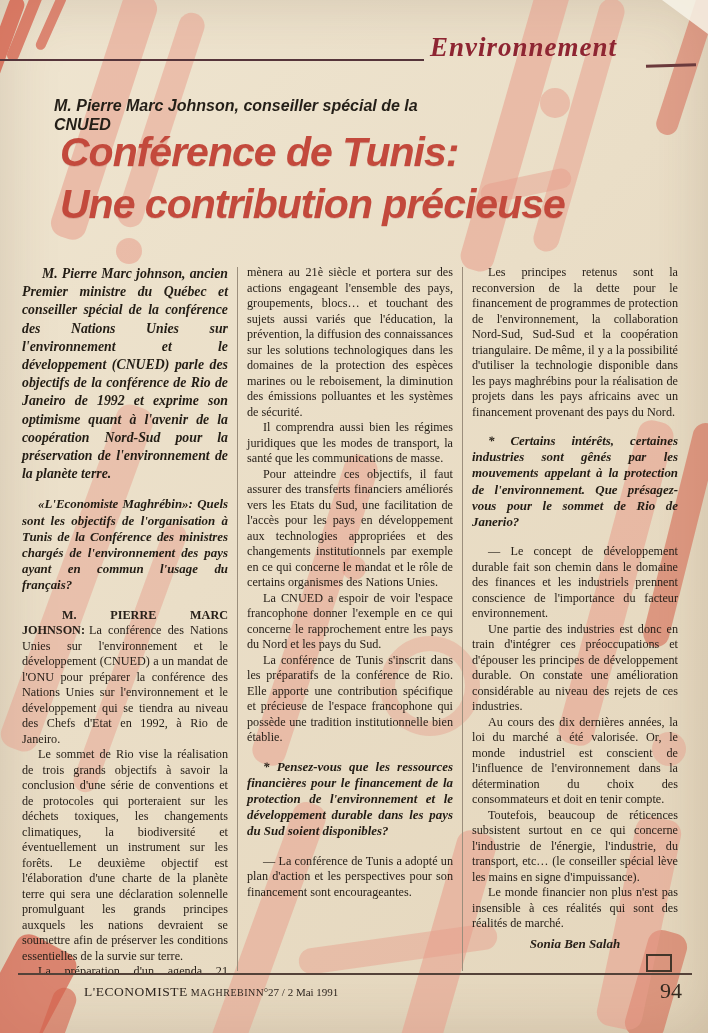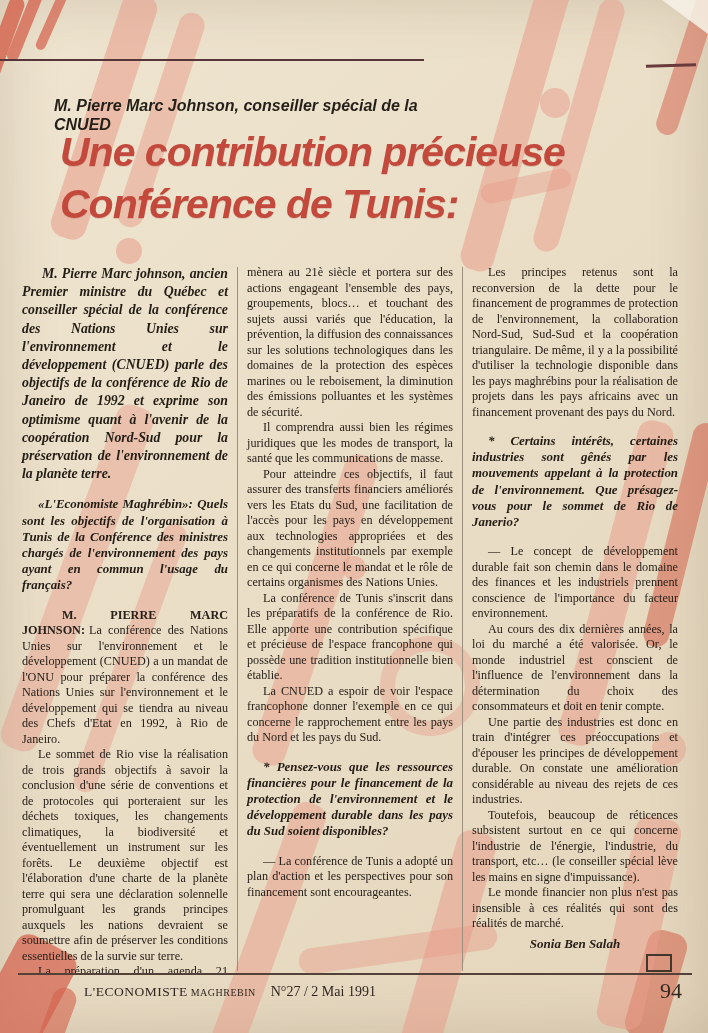--- a/index.html
+++ b/index.html
@@ -65,21 +65,21 @@
     border:2px solid #43362a;background:transparent;
   }
   
   .footer-rule{position:absolute;top:973px;left:18px;width:674px;height:2px;background:#544239;}
   .footer{
     position:absolute;top:982px;left:84px;color:#2e2620;
     font-family:"Liberation Serif",serif;white-space:nowrap;
   }
   .footer .brand{font-size:13.5px;letter-spacing:.5px;}
   .footer .brand-suffix{font-size:10px;letter-spacing:.5px;margin-left:3px;}
-  .footer .issue{font-size:14px;margin-left:15px;}
+  .footer .issue{font-size:11px;margin-left:0;}
   .page-number{
     position:absolute;top:978px;right:26px;
     font:400 22px "Liberation Serif",serif;color:#33291f;
   }
   
   .scan-corner{
     position:absolute;top:0;right:0;width:0;height:0;
     border-left:46px solid transparent;border-top:34px solid #f7f3e8;
     opacity:.85;
   }
@@ -112,59 +112,60 @@
       <div class="wm" style="left: 598px; top: 416px; width: 36px; height: 334px; transform: rotate(15deg); opacity: 0.55; background: rgb(231, 156, 138); border-radius: 14px;"></div>
       <div class="wm" style="left: 380px; top: 636px; width: 70px; height: 70px; transform: rotate(0deg); opacity: 0.4; border: 15px solid rgb(231, 156, 138); border-radius: 50%; background: transparent;"></div>
       <div class="wm" style="left: 252px; top: 796px; width: 34px; height: 262px; transform: rotate(20deg); opacity: 0.5; background: rgb(231, 156, 138); border-radius: 14px;"></div>
       <div class="wm" style="left: 428px; top: 828px; width: 40px; height: 232px; transform: rotate(16deg); opacity: 0.55; background: rgb(231, 156, 138); border-radius: 14px;"></div>
       <div class="wm" style="left: 616px; top: 816px; width: 46px; height: 214px; transform: rotate(12deg); opacity: 0.55; background: rgb(231, 156, 138); border-radius: 14px;"></div>
       <div class="wm" style="left: 298px; top: 936px; width: 200px; height: 26px; transform: rotate(-8deg); opacity: 0.45; background: rgb(231, 156, 138); border-radius: 14px;"></div>
       <div class="wm" style="left: 652px; top: 732px; width: 34px; height: 34px; transform: rotate(0deg); opacity: 0.45; background: rgb(231, 156, 138); border-radius: 50%;"></div>
     </div>
 
   <div class="rule-left"></div>
+  <div class="section-label">Environnement</div>
   <div class="rule-right"></div>
 
   <div class="kicker">M. Pierre Marc Johnson, conseiller spécial de la CNUED</div>
 
   <div class="headline">
+    <div>Conférence de Tunis:</div>
     <div>Une contribution précieuse</div>
-    <div>Conférence de Tunis:</div>
   </div>
 
   <div class="columns">
 
     <div class="col">
       <p class="p-intro">M. Pierre Marc johnson, ancien Premier ministre du Québec et conseiller spécial de la conférence des Nations Unies sur l'environnement et le développement (CNUED) parle des objectifs de la conférence de Rio de Janeiro de 1992 et exprime son optimisme quant à l'avenir de la coopération Nord-Sud pour la préservation de l'environnement de la planète terre.</p>
       <p class="p-question">«L'Economiste Maghrébin»: Quels sont les objectifs de l'organisation à Tunis de la Conférence des ministres chargés de l'environnement des pays ayant en commun l'usage du français?</p>
       <p class="p-body"><span class="speaker">M. PIERRE MARC JOHNSON:</span><span>La conférence des Nations Unies sur l'environnement et le développement (CNUED) a un mandat de l'ONU pour préparer la conférence des Nations Unies sur l'environnement et le développement qui se tiendra au niveau des Chefs d'Etat en 1992, à Rio de Janeiro.</span></p>
       <p class="p-body">Le sommet de Rio vise la réalisation de trois grands objectifs à savoir la conclusion d'une série de conventions et de protocoles qui porteraient sur les déchets toxiques, les changements climatiques, la biodiversité et éventuellement un instrument sur les forêts. Le deuxième objectif est l'élaboration d'une charte de la planète terre qui sera une déclaration solennelle promulguant les grands principes auxquels les nations devraient se soumettre afin de préserver les conditions essentielles de la survie sur terre.</p>
       <p class="p-body">La préparation d'un agenda 21 constitue le troisième objectif. Il s'agit d'un programme d'activités qui nous</p>
     </div>
 
     <div class="col-divider"></div>
 
     <div class="col">
       <p class="p-body" style="text-indent:0;">mènera au 21è siècle et portera sur des actions engageant l'ensemble des pays, groupements, blocs… et touchant des sujets aussi variés que l'éducation, la prévention, la diffusion des connaissances sur les solutions technologiques dans les domaines de la protection des espèces marines ou le reboisement, la diminution des émissions polluantes et les systèmes de sécurité.</p>
       <p class="p-body">Il comprendra aussi bien les régimes juridiques que les modes de transport, la santé que les communications de masse.</p>
       <p class="p-body">Pour atteindre ces objectifs, il faut assurer des transferts financiers améliorés vers les Etats du Sud, une facilitation de l'accès pour les pays en développement aux technologies appropriées et des changements institutionnels par exemple en ce qui concerne le mandat et le rôle de certains organismes des Nations Unies.</p>
+      <p class="p-body">La CNUED a espoir de voir l'espace francophone donner l'exemple en ce qui concerne le rapprochement entre les pays du Nord et les pays du Sud.</p>
       <p class="p-body">La conférence de Tunis s'inscrit dans les préparatifs de la conférence de Rio. Elle apporte une contribution spécifique et précieuse de l'espace francophone qui possède une tradition institutionnelle bien établie.</p>
-      <p class="p-body">La CNUED a espoir de voir l'espace francophone donner l'exemple en ce qui concerne le rapprochement entre les pays du Nord et les pays du Sud.</p>
       <p class="p-question">* Pensez-vous que les ressources financières pour le financement de la protection de l'environnement et le développement durable dans les pays du Sud soient disponibles?</p>
       <p class="p-body p-dash">— La conférence de Tunis a adopté un plan d'action et les perspectives pour son financement sont encourageantes.</p>
     </div>
 
     <div class="col-divider"></div>
 
     <div class="col">
       <p class="p-body">Les principes retenus sont la reconversion de la dette pour le financement de programmes de protection de l'environnement, la collaboration Nord-Sud, Sud-Sud et la coopération triangulaire. De même, il y a la possibilité d'utiliser la technologie disponible dans les pays maghrébins pour la réalisation de projets dans les pays africains avec un financement provenant des pays du Nord.</p>
       <p class="p-question">* Certains intérêts, certaines industries sont gênés par les mouvements appelant à la protection de l'environnement. Que présagez-vous pour le sommet de Rio de Janerio?</p>
       <p class="p-body p-dash">— Le concept de développement durable fait son chemin dans le domaine des finances et les industriels prennent conscience de l'importance du facteur environnement.</p>
+      <p class="p-body">Une partie des industries est donc en train d'intégrer ces préoccupations et d'épouser les principes de développement durable. On constate une amélioration considérable au niveau des rejets de ces industries.</p>
       <p class="p-body">Au cours des dix dernières années, la loi du marché a été valorisée. Or, le monde industriel est conscient de l'influence de l'environnement dans la détermination du choix des consommateurs et doit en tenir compte.</p>
-      <p class="p-body">Une partie des industries est donc en train d'intégrer ces préoccupations et d'épouser les principes de développement durable. On constate une amélioration considérable au niveau des rejets de ces industries.</p>
       <p class="p-body">Toutefois, beaucoup de réticences subsistent surtout en ce qui concerne l'industrie de l'énergie, l'industrie, du transport, etc… (le conseiller spécial lève les mains en signe d'impuissance).</p>
       <p class="p-body">Le monde financier non plus n'est pas insensible à ces réalités qui sont des réalités de marché.</p>
       <p class="byline">Sonia Ben Salah</p>
       <span class="end-marker"></span>
     </div>
 
   </div>
 
   <div class="footer-rule"></div>
   <div class="footer">

